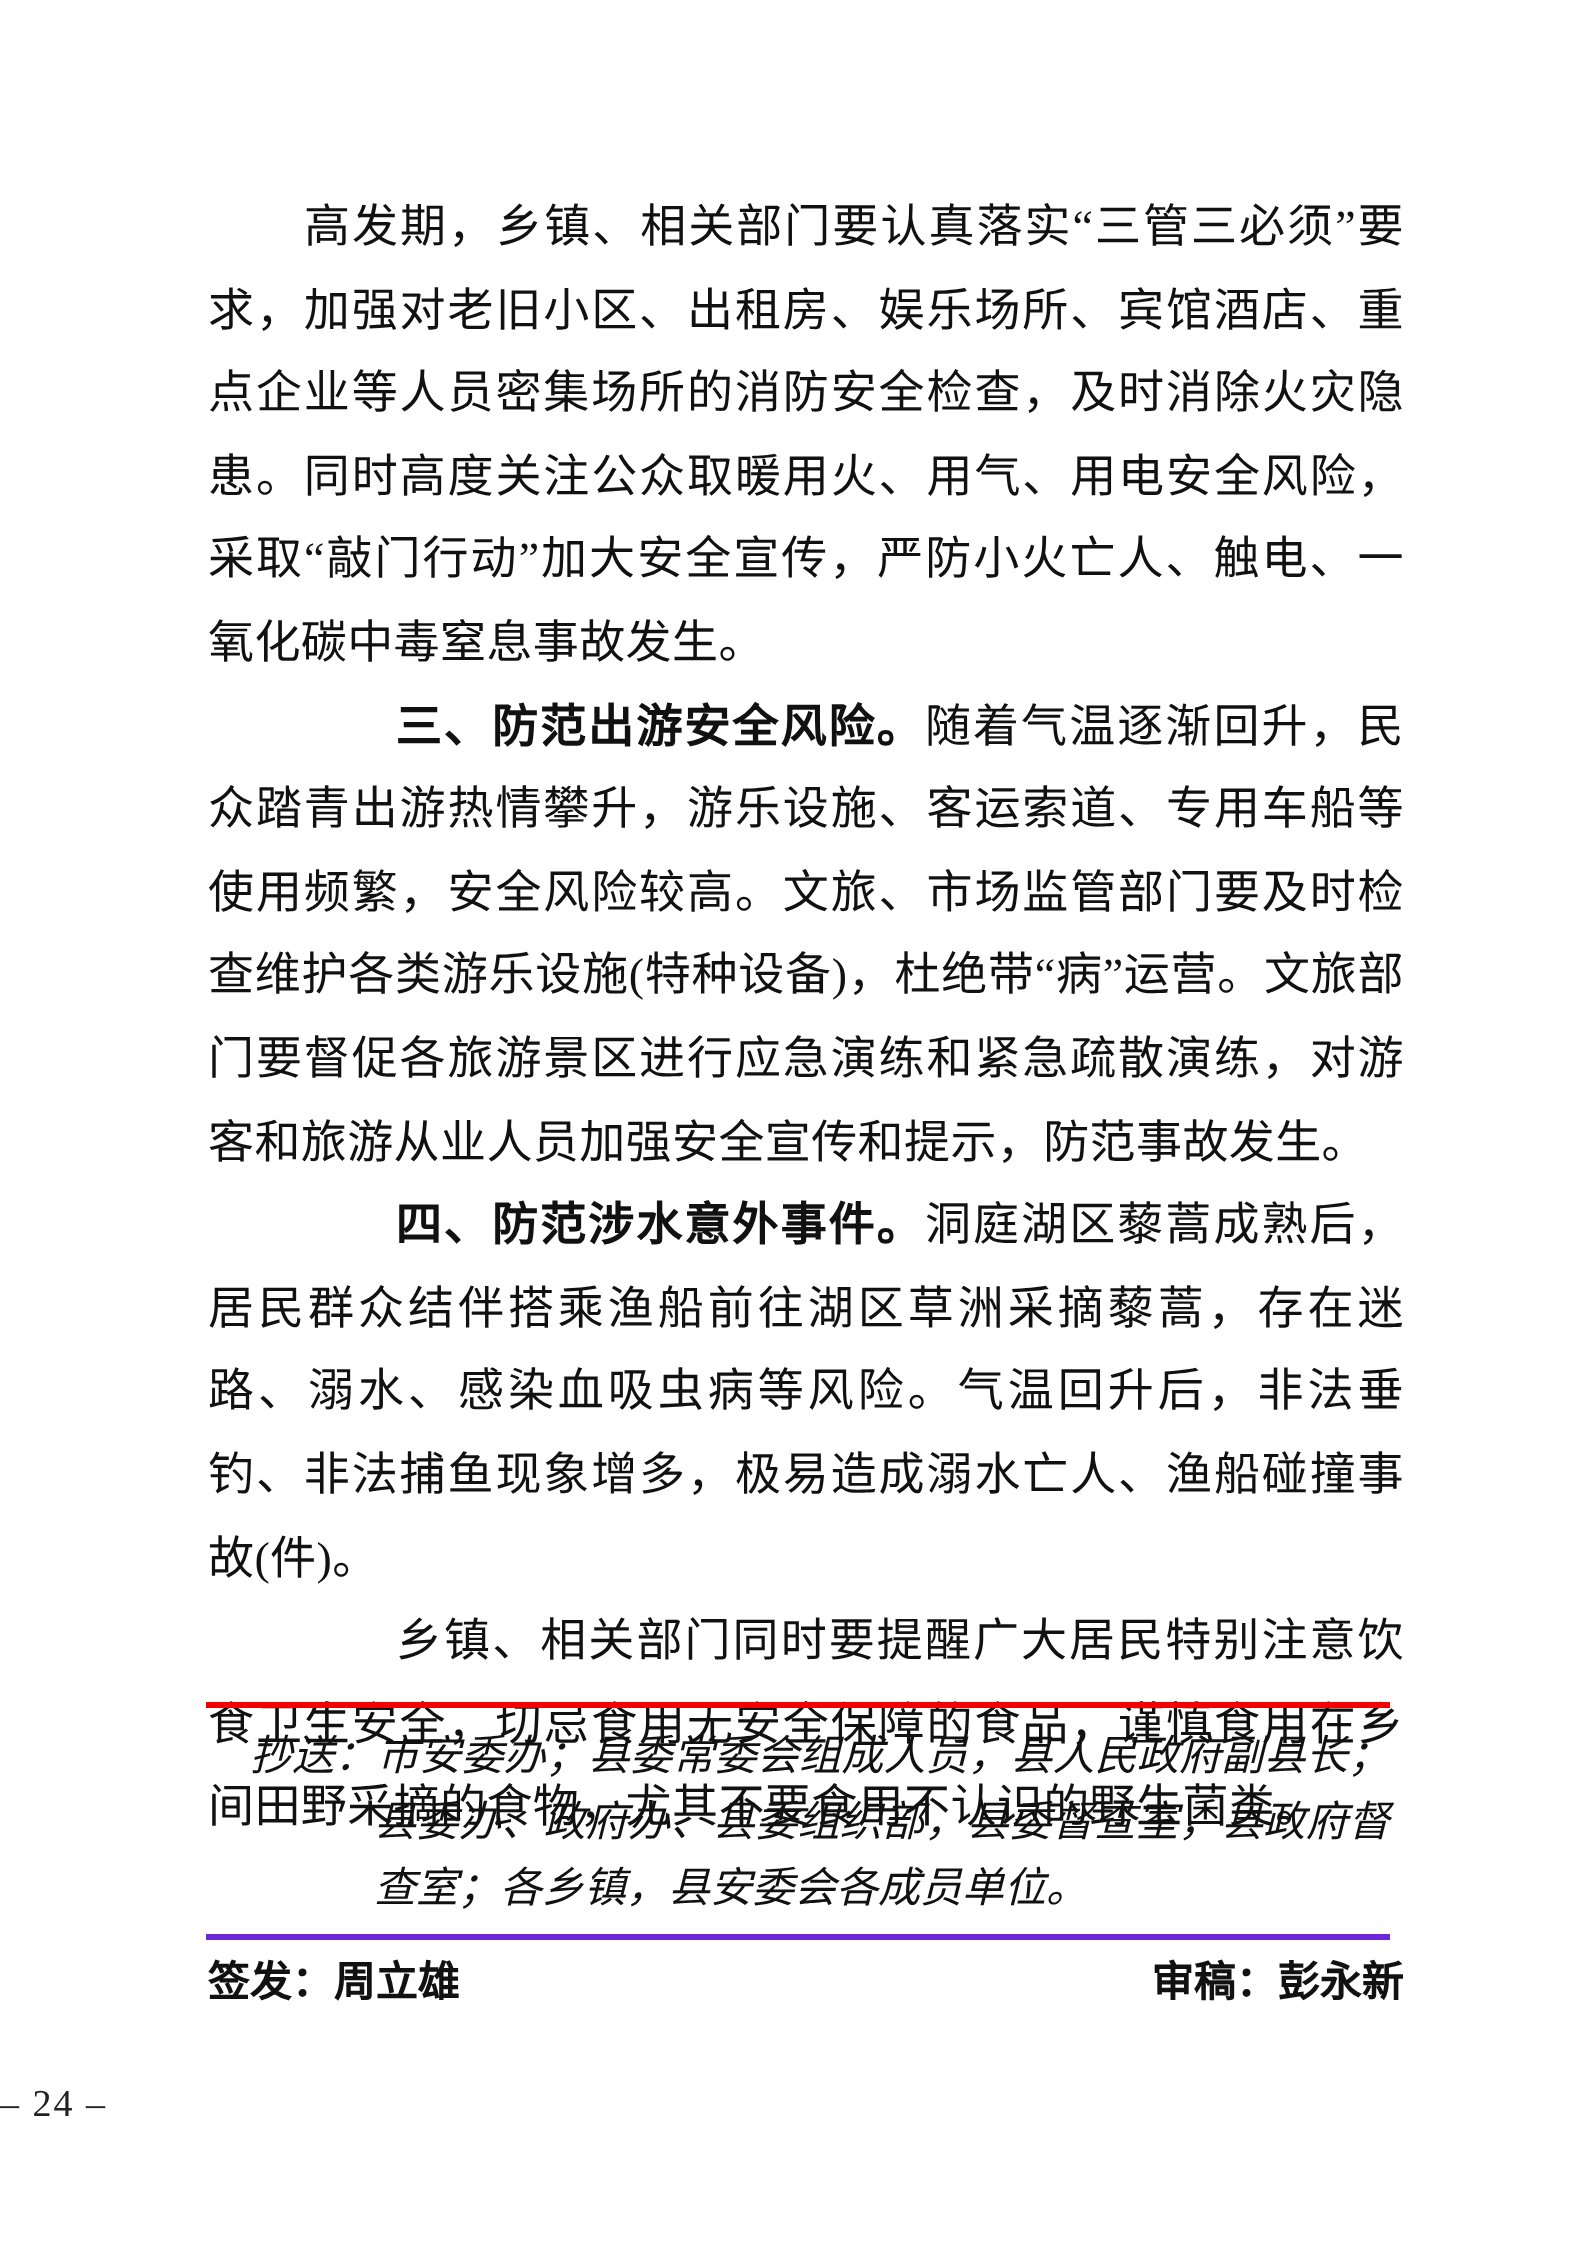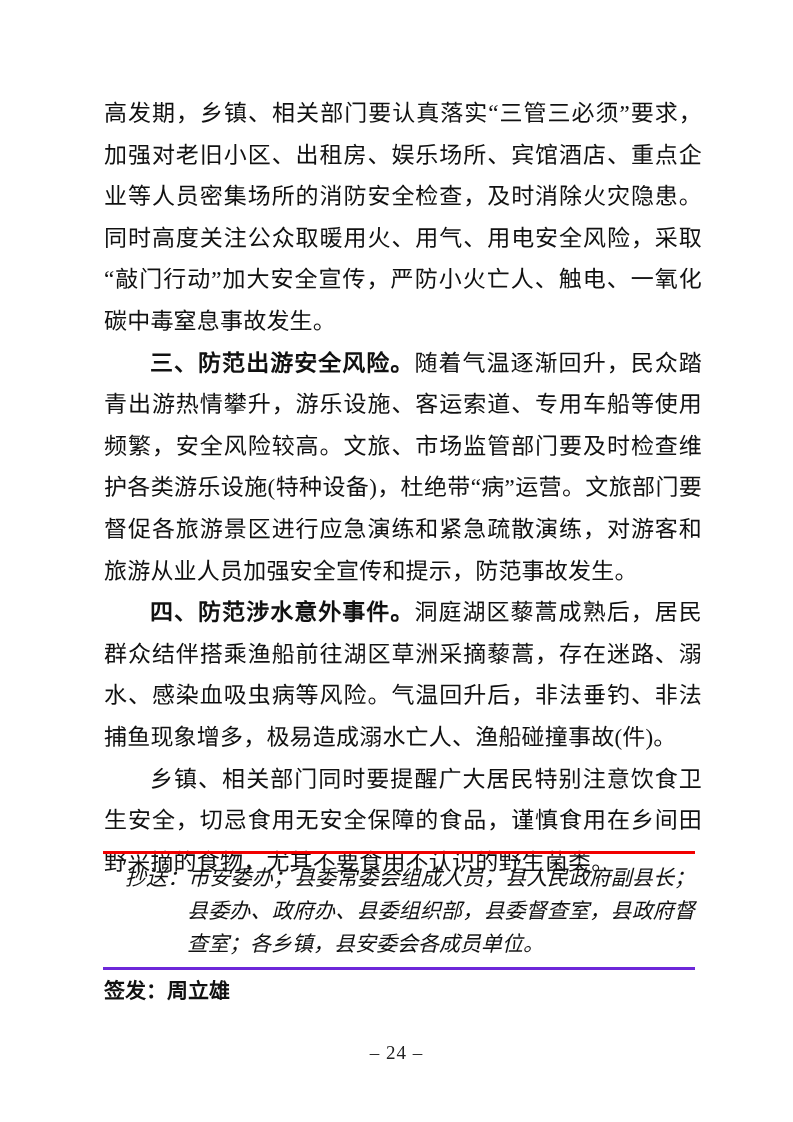--- a/index.html
+++ b/index.html
@@ -22,20 +22,21 @@
     font-size: 23px;
     line-height: 41.6px;
     text-align: justify;
     letter-spacing: 0.2px;
   }
   .para { margin: 0; padding: 0; }
   .para.indent { text-indent: 2em; }
   .hd {
     font-weight: 700;
     font-family: "Liberation Sans", "DejaVu Sans", sans-serif;
+    margin-left: 48px;
   }
 
   
   .cc-block {
     position: absolute;
     left: 103px;
     top: 851px;
     width: 592px;
     box-sizing: border-box;
     border-top: 3px solid #f20000;
@@ -67,21 +68,21 @@
     white-space: pre;
     align-items: flex-end;
   }
 
   
   .pageno {
     position: absolute;
     left: 0;
     top: 1042px;
     width: 793px;
-    text-align: center;
+    text-align: left;
     font-size: 19px;
     letter-spacing: 1px;
     color: #222222;
   }
 </style>
 </head>
 <body>
 
 <div class="content">
   <p class="para"><span class="hd"></span><span>高发期，乡镇、相关部门要认真落实“三管三必须”要求，加强对老旧小区、出租房、娱乐场所、宾馆酒店、重点企业等人员密集场所的消防安全检查，及时消除火灾隐患。同时高度关注公众取暖用火、用气、用电安全风险，采取“敲门行动”加大安全宣传，严防小火亡人、触电、一氧化碳中毒窒息事故发生。</span></p>
@@ -89,15 +90,16 @@
   <p class="para indent"><span class="hd">四、防范涉水意外事件。</span><span>洞庭湖区藜蒿成熟后，居民群众结伴搭乘渔船前往湖区草洲采摘藜蒿，存在迷路、溺水、感染血吸虫病等风险。气温回升后，非法垂钓、非法捕鱼现象增多，极易造成溺水亡人、渔船碰撞事故(件)。</span></p>
   <p class="para indent"><span class="hd"></span><span>乡镇、相关部门同时要提醒广大居民特别注意饮食卫生安全，切忌食用无安全保障的食品，谨慎食用在乡间田野采摘的食物，尤其不要食用不认识的野生菌类。</span></p>
 </div>
 
 <div class="cc-block">
   <p class="cc-line"><span class="cc-label">抄送：</span><span>市安委办；县委常委会组成人员，县人民政府副县长；县委办、政府办、县委组织部，县委督查室，县政府督查室；各乡镇，县安委会各成员单位。</span></p>
 </div>
 
 <div class="colophon">
   <span class="colophon-item"><span>签发：</span><span>周立雄</span></span>
+  <span class="colophon-item"><span>审稿：</span><span>彭永新</span></span>
 </div>
 
 <div class="pageno">– 24 –</div>
 
 </body></html>

